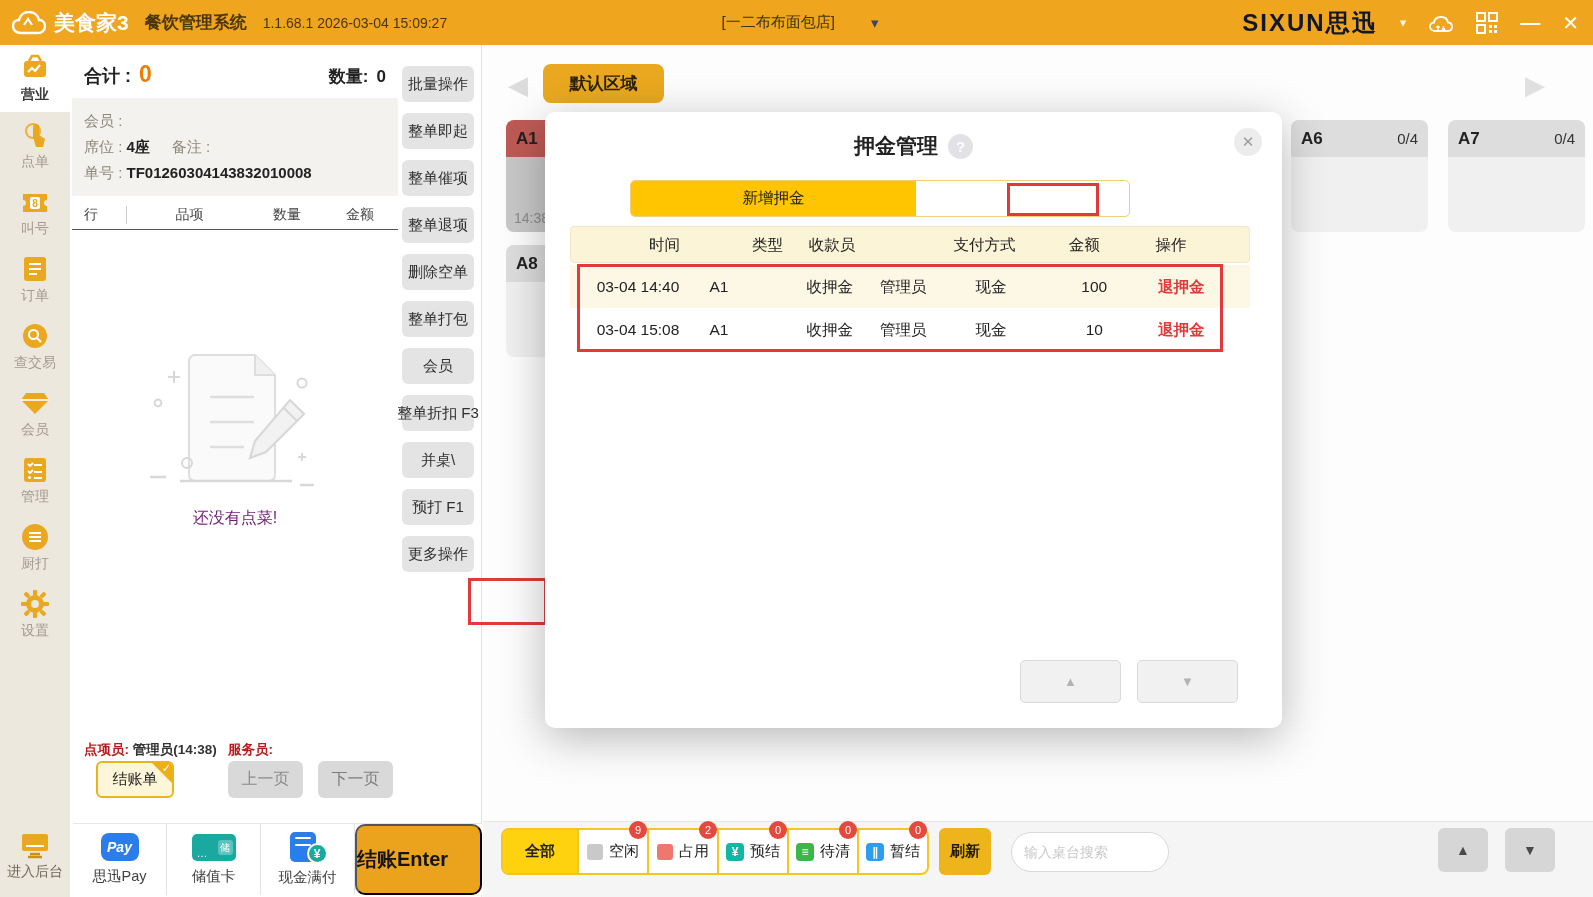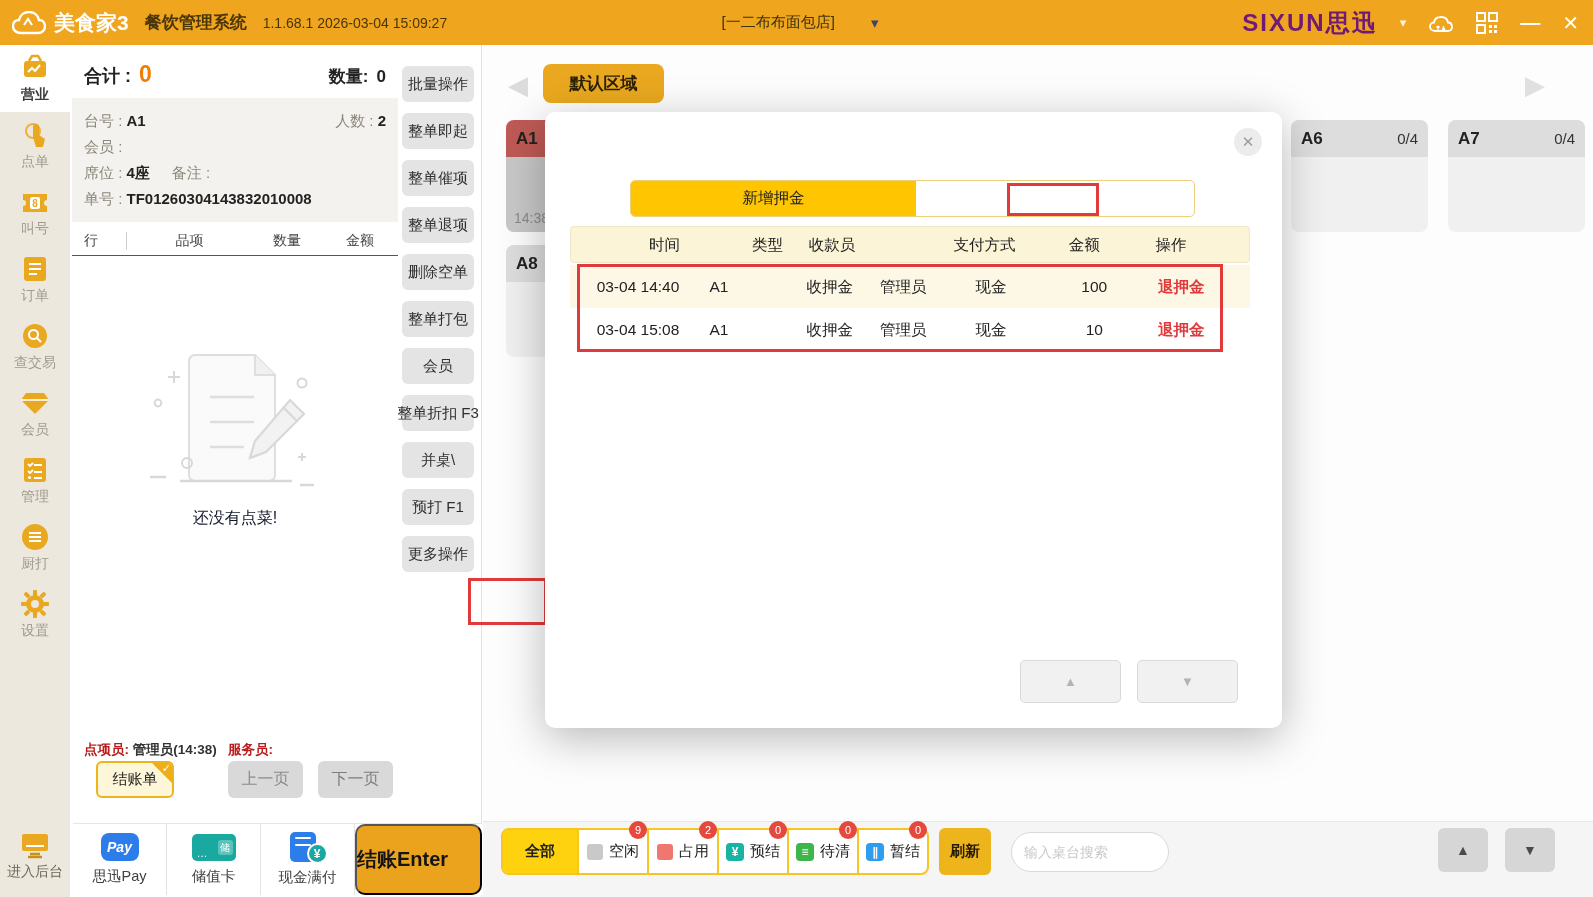--- a/index.html
+++ b/index.html
@@ -9,21 +9,21 @@
   
   .topbar { position:absolute; left:0; top:0; width:1593px; height:45px; background:#efa51d; display:flex; align-items:center; z-index:30; }
   .topbar .logo-wrap { display:flex; align-items:center; margin-left:12px; gap:8px; }
   .logo-text { color:#fff; font-size:21px; font-weight:bold; }
   .app-name { color:#4a3608; font-size:17px; font-weight:bold; margin-left:16px; }
   .version { color:#4a3608; font-size:14px; margin-left:16px; }
   .store-wrap { position:absolute; left:620px; width:360px; height:45px; display:flex; align-items:center; justify-content:center; gap:36px; }
   .store-name { color:#3d3208; font-size:15px; }
   .store-chev { color:#3a4668; font-size:15px; }
   .topbar-right { position:absolute; right:14px; display:flex; align-items:center; gap:22px; }
-  .brand { color:#701a75; font-size:24px; font-weight:bold; letter-spacing:2px; }
+  .brand { color:#0f172a; font-size:24px; font-weight:bold; letter-spacing:2px; }
   .brand-chev { color:#fdf3da; font-size:13px; }
   .win-btn { color:#fff; font-size:20px; font-weight:bold; }
 
   
   .sidebar { position:absolute; left:0; top:45px; width:70px; height:852px; background:#ece8de; display:flex; flex-direction:column; z-index:5; }
   .side-item { width:70px; height:67px; display:flex; flex-direction:column; align-items:center; justify-content:center; gap:3px; }
   .side-item.active { background:#fff; }
   .side-label { font-size:14px; color:#a19b8e; }
   .side-item.active .side-label { color:#3a3a3a; font-weight:bold; }
   .side-footer { margin-top:auto; margin-bottom:8px; }
@@ -42,21 +42,21 @@
   .infobox .lab { color:#8c877c; }
   .infobox .val { color:#222; font-weight:bold; }
   .inforow { display:flex; }
   .inforow .sp { margin-left:auto; }
   .items-head { display:flex; align-items:center; height:30px; border-bottom:1px solid #555; margin:4px 2px 0 2px; font-size:14px; color:#444; }
   .items-head .c1 { width:55px; padding-left:12px; border-right:1px solid #ccc; }
   .items-head .c2 { flex:1; text-align:center; }
   .items-head .c3 { width:70px; text-align:center; }
   .items-head .c4 { width:76px; text-align:center; }
   .empty-wrap { position:absolute; left:0; top:300px; width:330px; text-align:center; }
-  .empty-cap { margin-top:10px; color:#0f172a; font-size:16px; }
+  .empty-cap { margin-top:10px; color:#701a75; font-size:16px; }
   .staff-line { position:absolute; left:14px; top:696px; font-size:13.5px; color:#333; font-weight:bold; }
   .staff-line .g { color:#b91c1c; }
   .panel-btns { position:absolute; left:0; top:716px; width:330px; display:flex; }
   .bill-btn { position:relative; width:78px; height:37px; margin-left:26px; background:#fdf6d8; border:2px solid #e9b41c; border-radius:6px; font-size:15px; color:#222; display:flex; align-items:center; justify-content:center; overflow:hidden; }
   .bill-fold { position:absolute; right:-2px; top:-2px; width:0; height:0; border-left:24px solid transparent; border-top:24px solid #efae17; }
   .bill-check { position:absolute; right:1px; top:-1px; color:#fff; font-size:11px; z-index:2; }
   .page-btn { width:75px; height:37px; background:#d9d9d9; border:none; border-radius:6px; color:#8b8b8b; font-size:16px; display:flex; align-items:center; justify-content:center; }
   .page-btn.prev { margin-left:54px; }
   .page-btn.next { margin-left:15px; color:#7d7d7d; }
   .pay-strip { position:absolute; left:3px; bottom:2px; width:409px; height:72px; background:#fff; border-top:1px solid #e6e6e6; display:flex; }
@@ -103,21 +103,21 @@
   .search-pill input::placeholder { color:#c9c9c9; }
   .scroll-btn { position:absolute; top:6px; width:50px; height:44px; background:#d6d6d6; border:none; border-radius:6px; color:#4a4a4a; font-size:14px; }
   .scroll-up { left:955px; } .scroll-down { left:1022px; }
 
   
   .modal { position:absolute; left:545px; top:112px; width:737px; height:616px; background:#fff; border-radius:10px; box-shadow:0 10px 45px rgba(0,0,0,.28); z-index:20; }
   .modal-title-row { position:absolute; left:0; top:20px; width:737px; display:flex; align-items:center; justify-content:center; gap:10px; }
   .modal-title { font-size:21px; font-weight:bold; color:#222; }
   .help-circle { width:25px; height:25px; border-radius:50%; background:#e2e2e6; color:#fff; font-size:15px; font-weight:bold; display:flex; align-items:center; justify-content:center; }
   .modal-close { position:absolute; right:20px; top:16px; width:28px; height:28px; border-radius:50%; background:#ececec; color:#9a9a9a; font-size:15px; border:none; display:flex; align-items:center; justify-content:center; }
-  .dep-tabs { position:absolute; left:85px; top:68px; width:565px; height:37px; display:flex; border:1px solid #eecf7a; border-radius:5px; overflow:hidden; }
+  .dep-tabs { position:absolute; left:85px; top:68px; width:500px; height:37px; display:flex; border:1px solid #eecf7a; border-radius:5px; overflow:hidden; }
   .dep-tab { flex:1; display:flex; align-items:center; justify-content:center; font-size:15.5px; color:#222; background:#fff; }
   .dep-tab.active { background:#fec500; flex:0 0 285px; }
   .dep-head { position:absolute; left:25px; top:114px; width:680px; height:37px; background:#fcf4d7; border:1px solid #efe7c8; border-radius:4px; }
   .dep-head span { position:absolute; top:50%; transform:translate(-50%,-50%); font-size:15.5px; color:#222; white-space:nowrap; }
   .dh1{left:13.8%} .dh2{left:29%} .dh3{left:38.5%} .dh4{left:61%} .dh5{left:75.7%} .dh6{left:88.5%}
   .dep-row { position:absolute; left:25px; width:680px; height:43px; }
   .dep-row.r0 { top:153px; background:#fdf8e6; }
   .dep-row.r1 { top:196px; background:#fff; height:44px; }
   .dep-row span { position:absolute; top:50%; transform:translate(-50%,-50%); font-size:15.5px; color:#222; white-space:nowrap; }
   .dc1{left:10%} .dc2{left:21.9%} .dc3{left:38.2%} .dc4{left:49%} .dc5{left:61.9%} .dc6{left:77.1%} .dc7{left:89.9%}
@@ -282,24 +282,20 @@
 </div>
 
 <div class="left-region">
   <div class="order-panel">
     <div class="totals">
       <span class="lbl">合计 :</span>
       <span class="big">0</span>
       <span class="right"><span>数量:</span><span class="v">0</span></span>
     </div>
     <div class="infobox">
-      <div class="inforow">
-        <span><span class="lab">台号 :</span> <span class="val">A1</span></span>
-        <span class="sp"><span class="lab">人数 :</span> <span class="val">2</span></span>
-      </div>
       <div class="inforow">
           <span class="lab">会员 :</span>
         </div>
       <div class="inforow">
         <span><span class="lab">席位 :</span> <span class="val">4座</span></span>
         <span style="margin-left:22px;" class="lab">备注 :</span>
       </div>
       <div class="inforow">
           <span><span class="lab">单号 :</span> <span class="val">TF01260304143832010008</span></span>
         </div>
@@ -495,20 +491,24 @@
           <circle cx="7.5" cy="7.5" r="5.5" fill="none" stroke="#b9b9b9" stroke-width="1.6"></circle>
           <path d="M12 12 l4 4" stroke="#b9b9b9" stroke-width="1.6"></path>
         </svg>
     </div>
     <button class="scroll-btn scroll-up"><span>▲</span></button>
     <button class="scroll-btn scroll-down"><span>▼</span></button>
   </div>
 </div>
 
 <div class="modal">
+  <div class="modal-title-row">
+    <span class="modal-title">押金管理</span>
+    <span class="help-circle">?</span>
+  </div>
   <button class="modal-close">
       <span>✕</span>
     </button>
 
   <div class="dep-tabs">
     <div class="dep-tab active">
         <span>新增押金</span>
       </div>
   </div>
   <div class="red-box rb-tab"></div>

